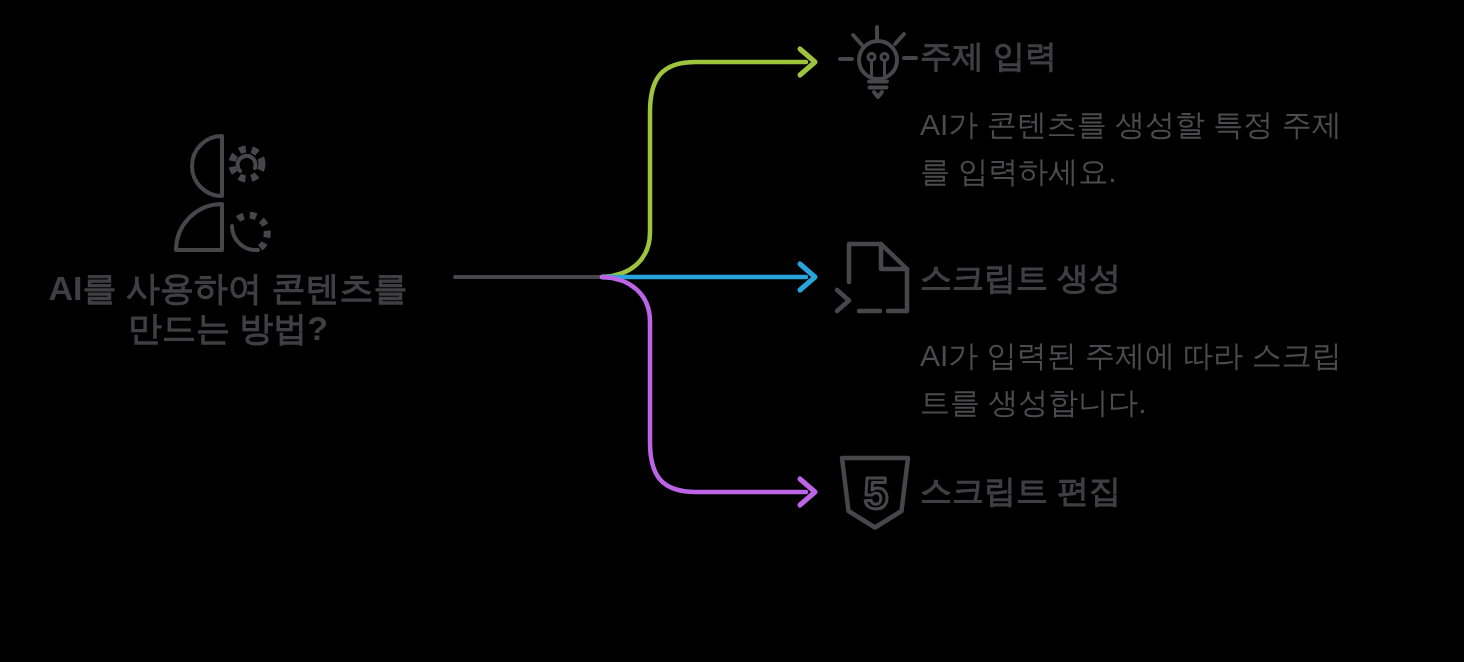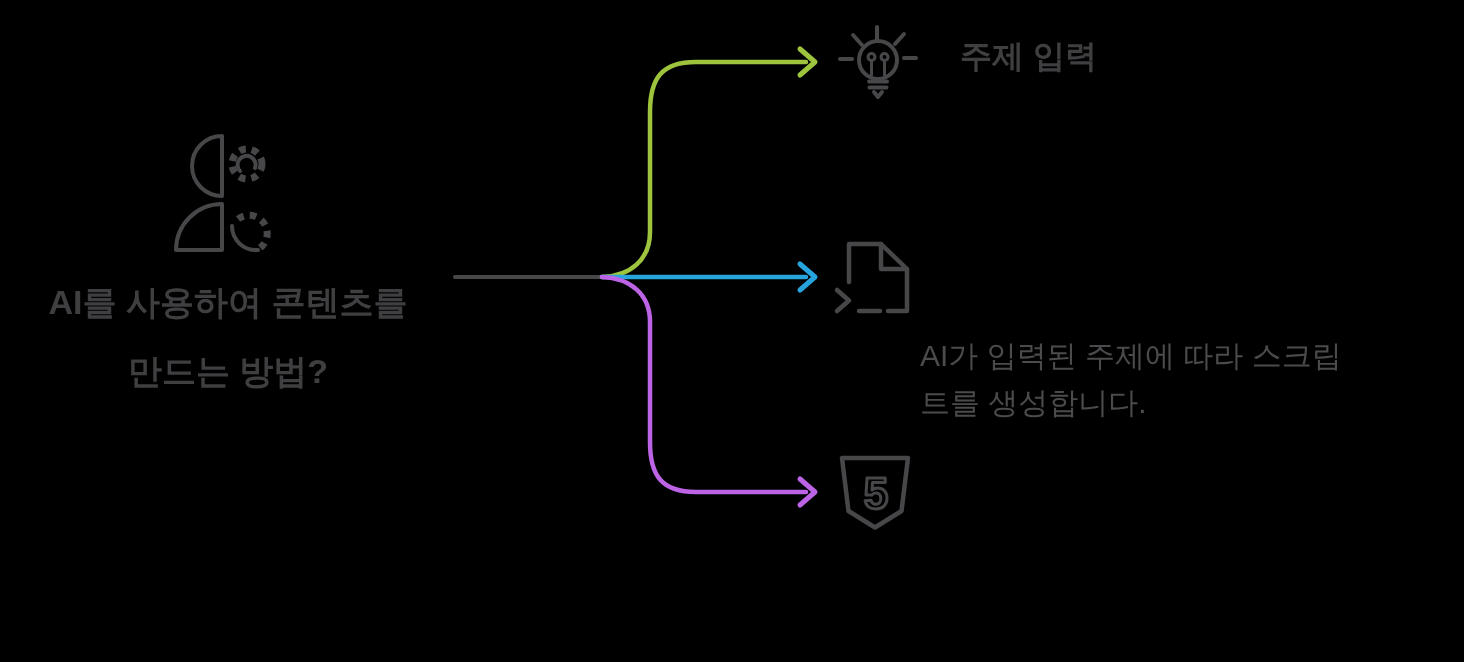--- a/index.html
+++ b/index.html
@@ -3,26 +3,26 @@
 <meta charset="utf-8">
 <style>
   html,body{margin:0;padding:0;background:#000;}
   .canvas{
     position:relative;width:1464px;height:662px;background:#000000;
     font-family:"Liberation Sans", sans-serif;overflow:hidden;
   }
   .abs{position:absolute;}
   .root-title{
     left:18px;top:268px;width:420px;text-align:center;
-    font-weight:bold;font-size:34px;line-height:69px;
+    font-weight:bold;font-size:34px;line-height:40px;
     color:#3f3f41;white-space:pre;
   }
   .branch-title{
     left:920px;font-size:32px;font-weight:bold;line-height:40px;
-    color:#3f3f41;white-space:pre;margin-left:40px;
+    color:#3f3f41;white-space:pre;
   }
   .branch-desc{
     left:920px;font-size:30px;line-height:47px;
     color:#4b4b4d;white-space:pre;
   }
   svg{display:block;}
 </style>
 </head>
 <body>
 
@@ -59,32 +59,36 @@
       <circle cx="43" cy="45" r="19"></circle>
       <circle cx="36.5" cy="42" r="3.5" stroke-width="3"></circle>
       <circle cx="49.5" cy="42" r="3.5" stroke-width="3"></circle>
       <path d="M 36.5 45.5 L 36.5 60 M 49.5 45.5 L 49.5 60" stroke-width="3"></path>
       <path d="M 34 66.5 L 52 66.5 M 34.5 72.5 L 51.5 72.5"></path>
       <path d="M 39 77 L 43 82 L 47 77"></path>
       <path d="M 42 12 L 42 24 M 18 20 L 27 30 M 69 19 L 60 29 M 5 44 L 17 44 M 69 43 L 81 43"></path>
     </g>
   </svg>
   <div class="abs branch-title" style="top:36px">주제 입력</div>
+  <div class="abs branch-desc" style="top:101px">AI가 콘텐츠를 생성할 특정 주제
+를 입력하세요.</div>
 
   <svg class="abs" style="left:830px;top:240px" width="90" height="85" viewBox="0 0 90 85">
     <g fill="none" stroke-width="4.5" stroke-linecap="round" stroke-linejoin="round" stroke="#47474a">
       <path d="M 19 42 L 19 4 L 51 4 L 77 29 L 77 71 L 58 71"></path>
       <path d="M 51 4 L 51 29 L 77 29"></path>
       <path d="M 29 71 L 50 71"></path>
       <path d="M 7 50 L 19 60.5 L 7 71"></path>
     </g>
   </svg>
+  <div class="abs branch-title" style="top:258px">스크립트 생성</div>
   <div class="abs branch-desc" style="top:332px">AI가 입력된 주제에 따라 스크립
 트를 생성합니다.</div>
 
   <svg class="abs" style="left:838px;top:452px" width="78" height="82" viewBox="0 0 78 82">
     <g fill="none" stroke-width="4.5" stroke-linecap="round" stroke-linejoin="round" stroke="#47474a">
       <path d="M 4 6 L 70 6 L 63.5 59 L 37 75.5 L 10.5 59 Z"></path>
       <text x="38" y="57" text-anchor="middle" font-size="44" font-weight="bold" font-family="Liberation Sans, sans-serif" fill="none" stroke-width="3">5</text>
     </g>
   </svg>
+  <div class="abs branch-title" style="top:471px">스크립트 편집</div>
 
 </div>
 
 </body></html>

